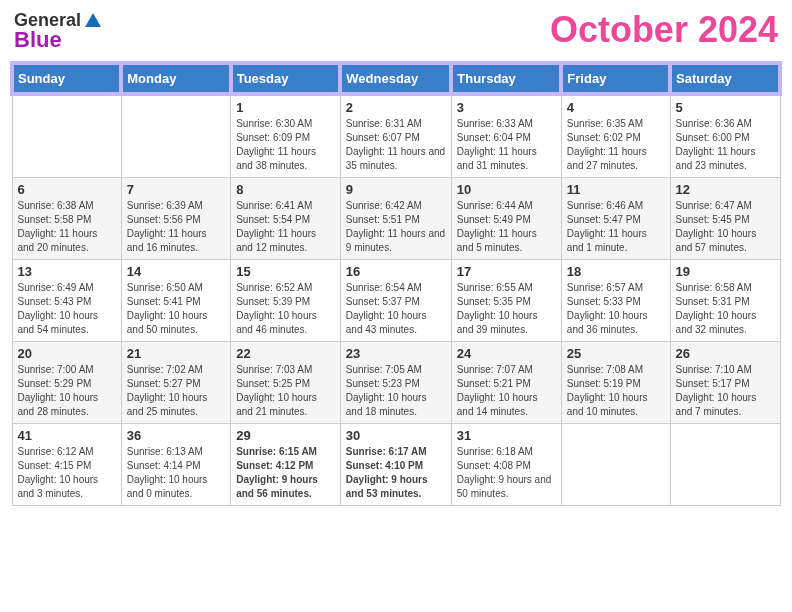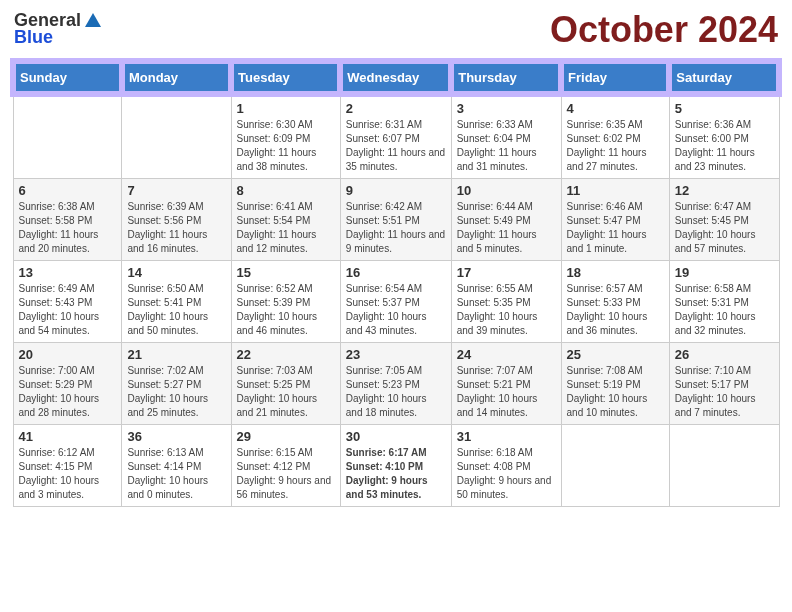--- a/index.html
+++ b/index.html
@@ -26,55 +26,55 @@
       display: flex;
       align-items: flex-end;
       gap: 0;
     }
     .logo-general {
       font-size: 18px;
       font-weight: bold;
       color: #333;
     }
     .logo-blue {
-      font-size: 18px;
-      font-weight: bold;
-      color: #1d4ed8;
+      font-size: 22px;
+      font-weight: bold;
+      color: #a21caf;
     }
     .logo-icon {
       width: 20px;
       height: 20px;
       margin-left: 2px;
     }
     .title-block {
       text-align: right;
     }
     .month-title {
       font-size: 36px;
       font-weight: bold;
-      color: #7f1d1d;
+      color: #ec4899;
       line-height: 1.1;
     }
     .location {
       font-size: 15px;
       color: #555;
     }
     .calendar {
       width: 100%;
       border-collapse: collapse;
       border: 1px solid #ccc;
     }
     .calendar th {
       background: #3a7dc9;
       color: #fff;
       font-size: 13px;
       font-weight: bold;
       padding: 6px 4px;
       text-align: left;
-      border: 6px solid #c4b5fd;
+      border: 4px solid #c4b5fd;
     }
     .calendar td {
       vertical-align: top;
       border: 1px solid #ccc;
       padding: 4px 5px;
       width: 113px;
       min-height: 80px;
       font-size: 10.5px;
       color: #333;
       background: #fff;
@@ -305,21 +305,21 @@
 Daylight: 10 hours and 3 minutes.</div>
         </td>
         <td>
           <div class="day-number">36</div>
           <div class="day-info" style="white-space: pre-line;">Sunrise: 6:13 AM
 Sunset: 4:14 PM
 Daylight: 10 hours and 0 minutes.</div>
         </td>
         <td>
           <div class="day-number">29</div>
-          <div class="day-info" style="white-space: pre-line;">Sunrise: 6:15 AM
+          <div class="day-info" style="white-space: pre-line; font-weight: bold;">Sunrise: 6:15 AM
 Sunset: 4:12 PM
 Daylight: 9 hours and 56 minutes.</div>
         </td>
         <td>
           <div class="day-number">30</div>
           <div class="day-info" style="white-space: pre-line; font-weight: bold;">Sunrise: 6:17 AM
 Sunset: 4:10 PM
 Daylight: 9 hours and 53 minutes.</div>
         </td>
         <td>

